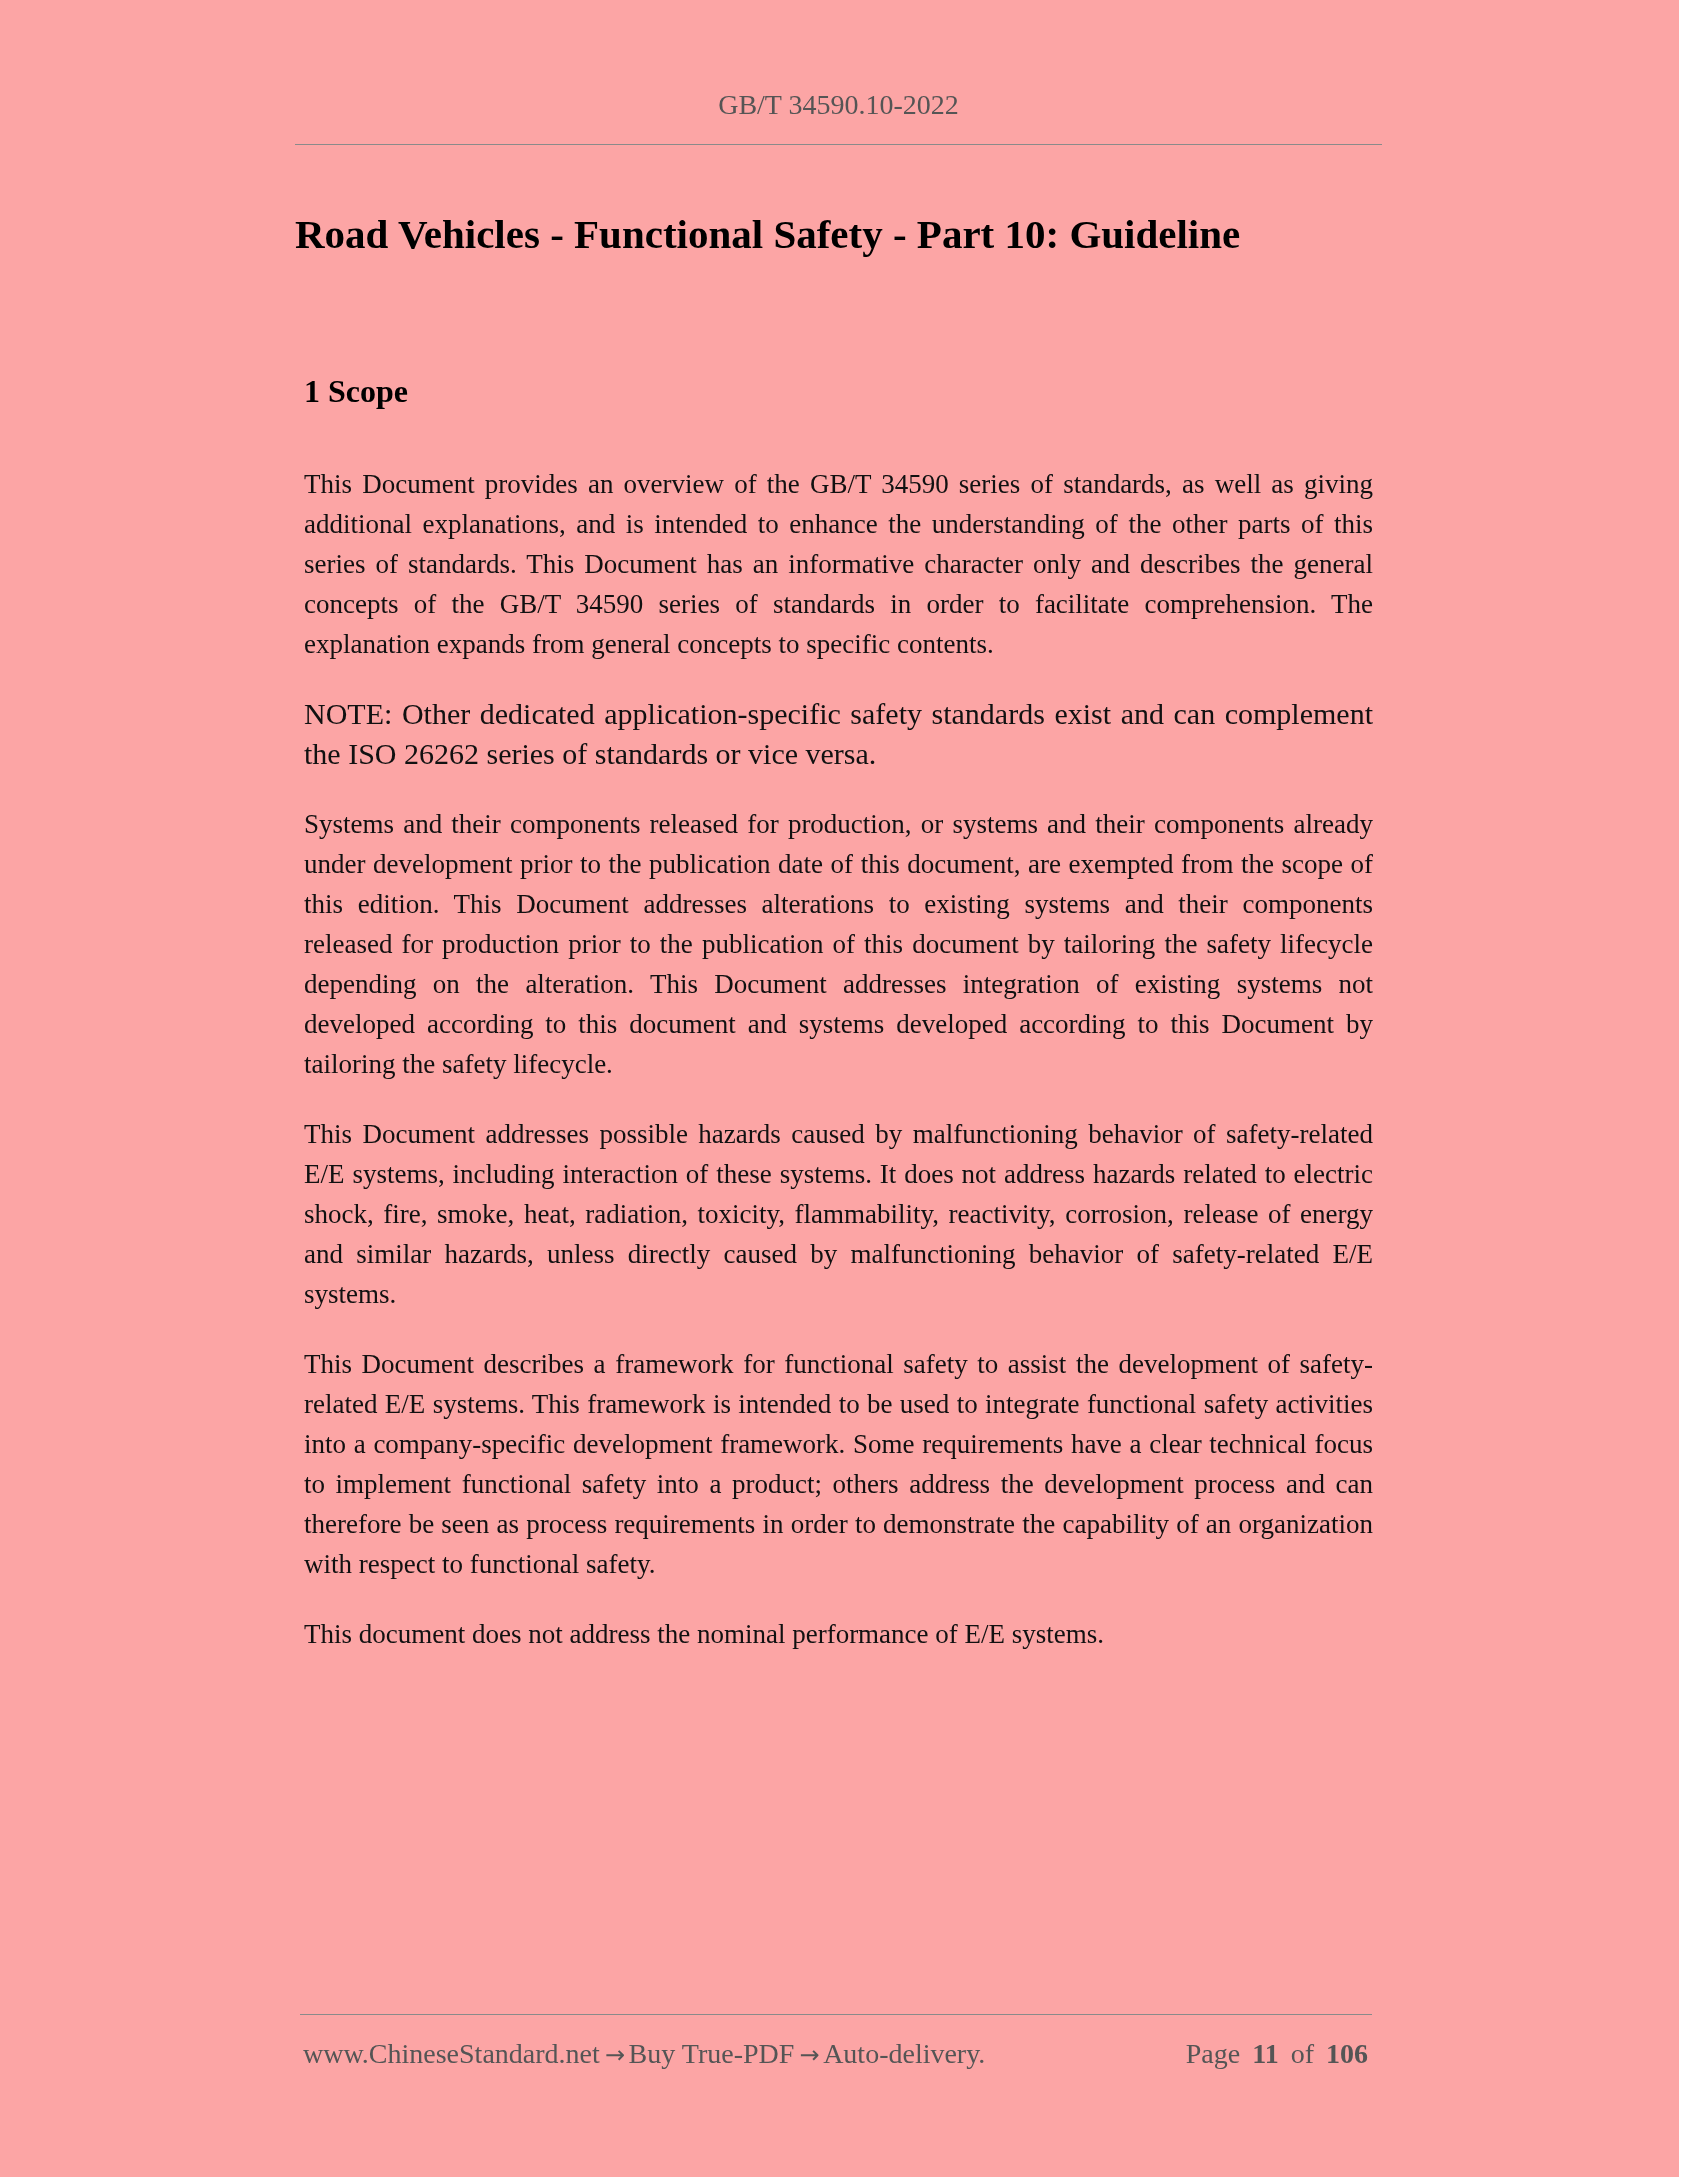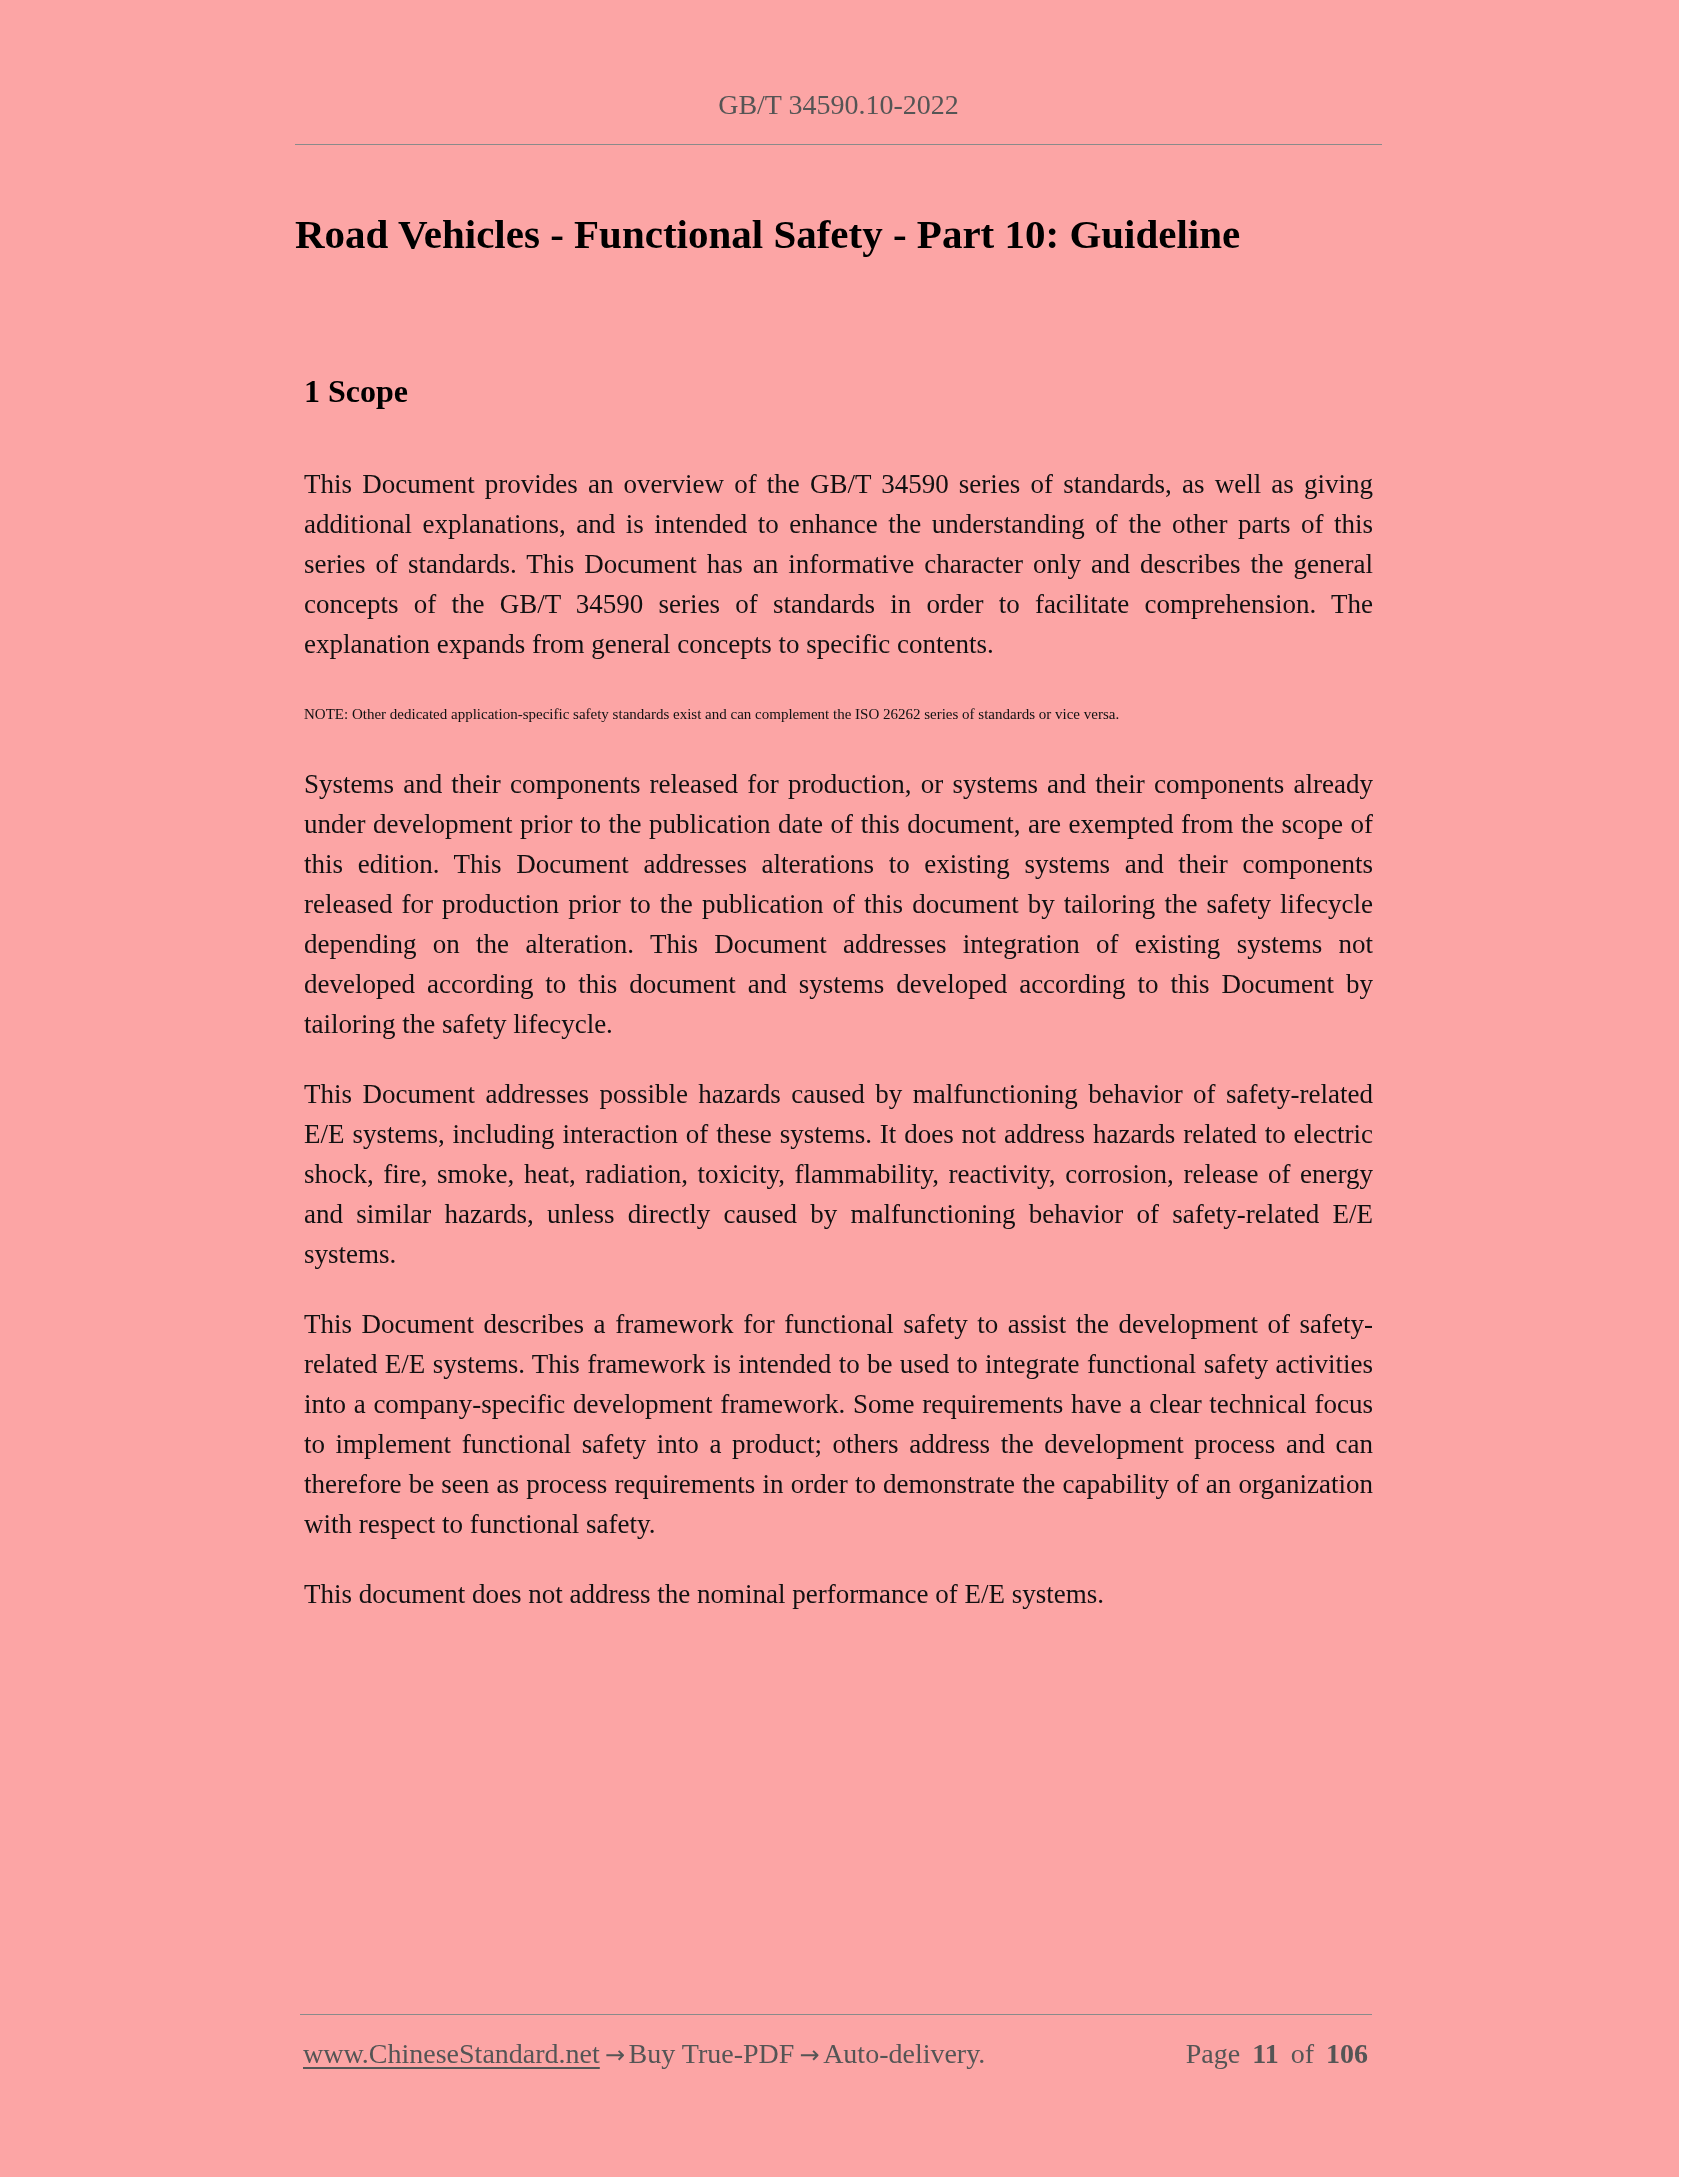--- a/index.html
+++ b/index.html
@@ -71,21 +71,21 @@
     }
     .para {
       margin: 0 0 30px 0;
       font-size: 27px;
       line-height: 40px;
       text-align: justify;
       color: #111111;
     }
     .note {
       margin: 0 0 30px 0;
-      font-size: 15px;
+      font-size: 30px;
       line-height: 40px;
       text-align: justify;
       color: #111111;
     }
     .footer-rule {
       position: absolute;
       left: 300px;
       width: 1072px;
       top: 2014px;
       height: 0;
@@ -102,21 +102,20 @@
       color: #555555;
     }
     .footer-left {
       position: absolute;
       left: 0;
       top: 0;
       white-space: nowrap;
     }
     .footer-link {
       color: #555555;
-      text-decoration: underline;
       text-decoration-thickness: 1.7px;
       text-underline-offset: 3.5px;
       text-align: center;
     }
     .arrow {
       display: inline-block;
       font-family: "DejaVu Sans", sans-serif;
       font-size: 24px;
       margin: 0 3.5px 0 5.2px;
       color: #555555;

